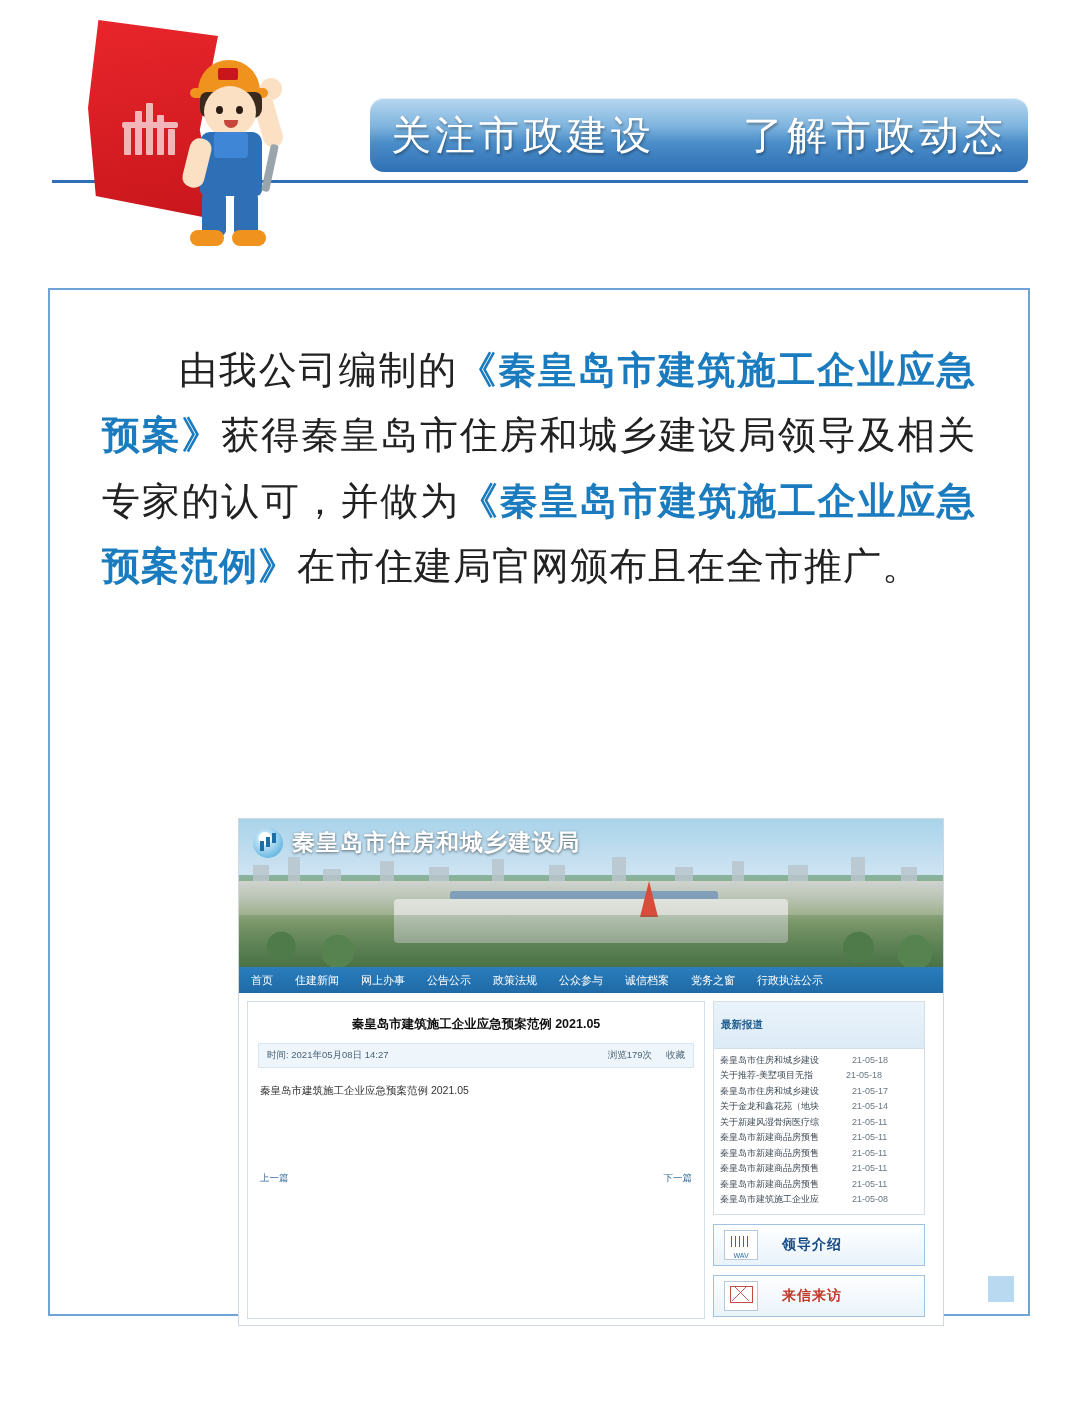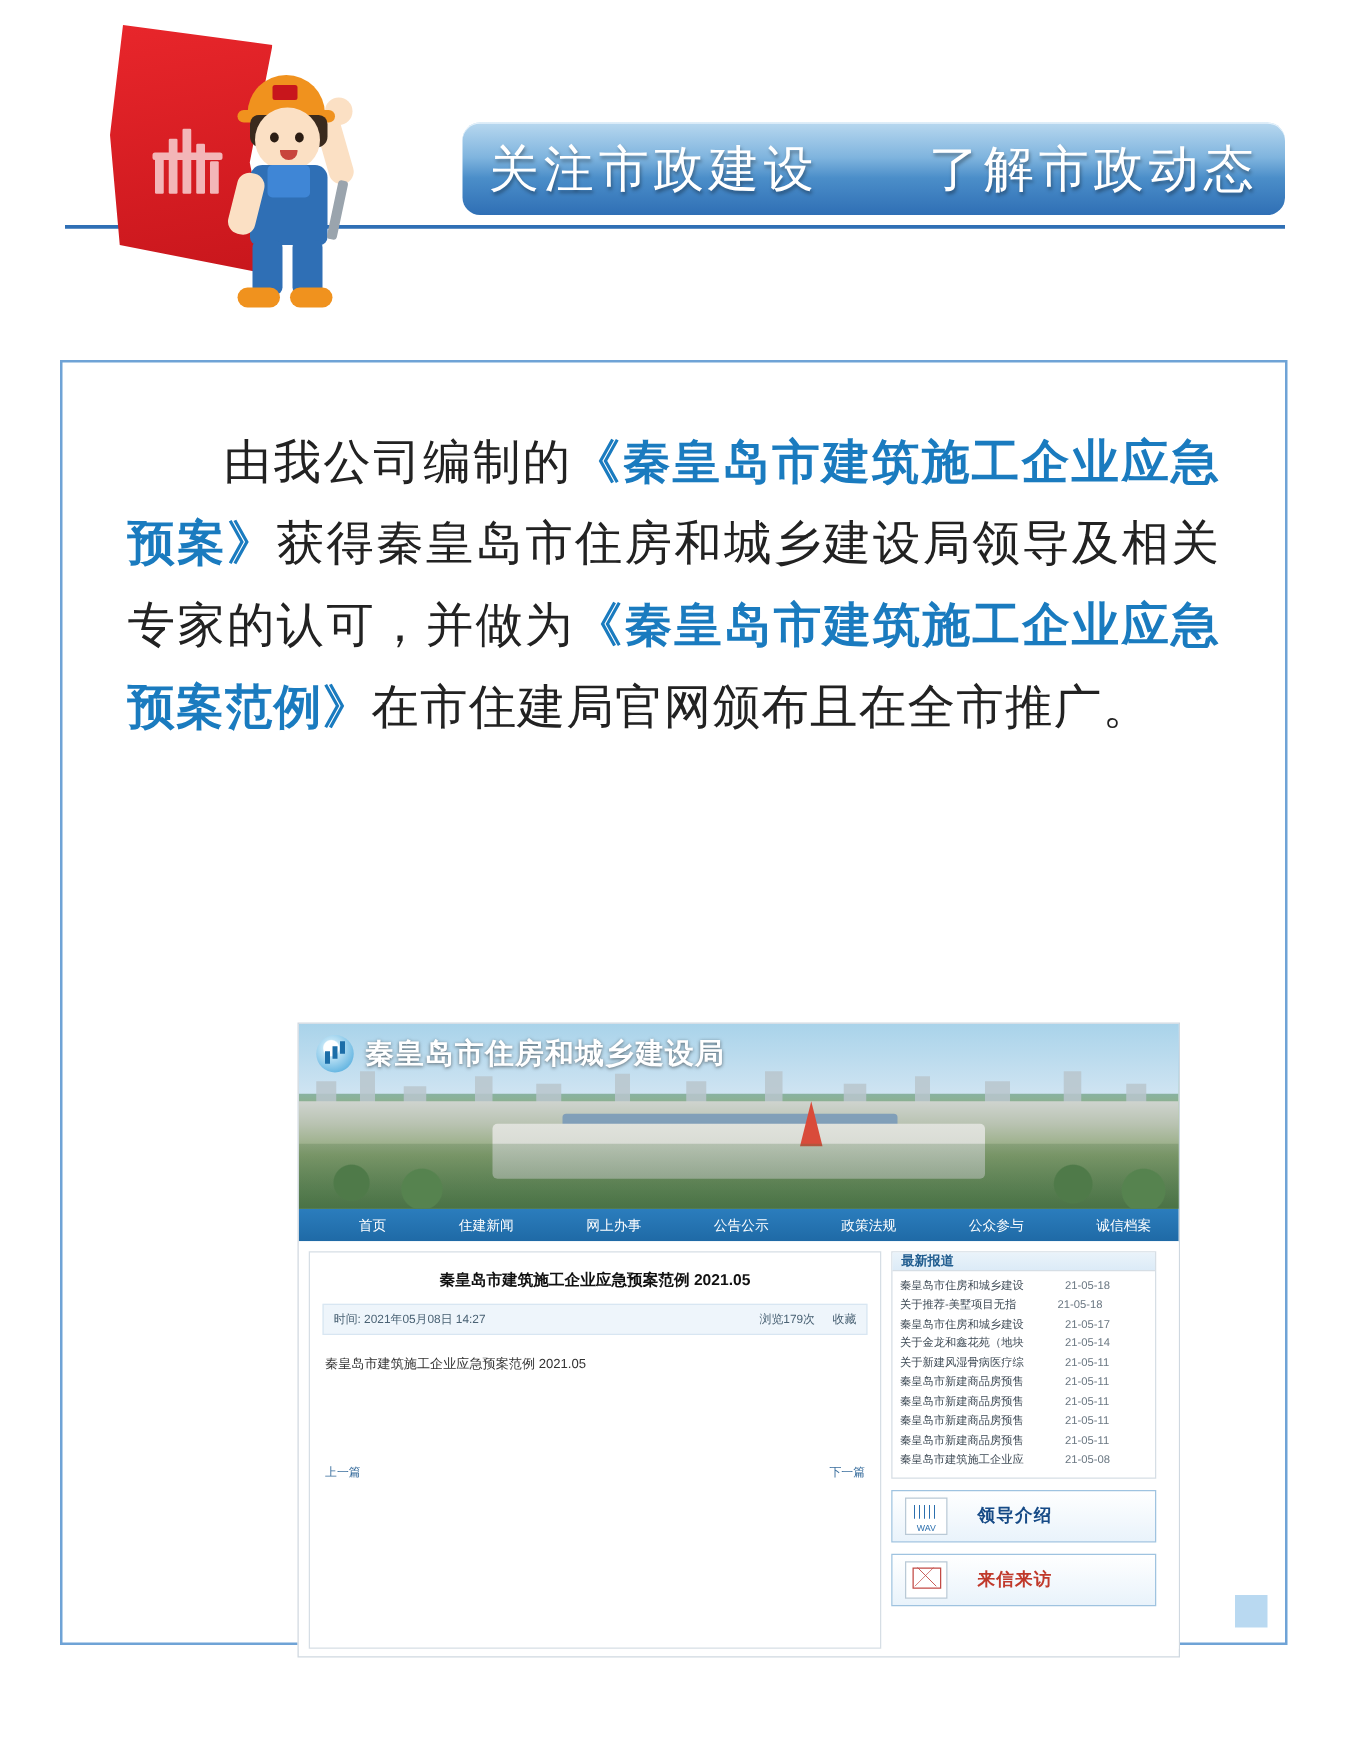--- a/index.html
+++ b/index.html
@@ -314,21 +314,20 @@
     background: linear-gradient(180deg,#2b7dbd 0%, #1f6aa6 100%);
     display: flex;
     align-items: center;
     padding-left: 12px;
     gap: 22px;
   }
   .shot-nav span {
     color: #ffffff;
     font-size: 11px;
     white-space: nowrap;
-    margin-left: 36px;
   }
   .shot-body {
     display: flex;
     padding: 8px 8px 0 8px;
     gap: 8px;
     height: 326px;
     box-sizing: border-box;
     background: #ffffff;
   }
   .shot-left {
@@ -387,21 +386,21 @@
   .news-box {
     border: 1px solid #d6dee5;
     background: #ffffff;
   }
   .news-head {
     background: linear-gradient(180deg,#eaf3fa 0%, #dcebf7 100%);
     border-bottom: 1px solid #d6dee5;
     font-size: 10.5px;
     font-weight: bold;
     color: #1f5c8f;
-    padding: 0 7px;
+    padding: 16px 7px;
   }
   .news-list { padding: 4px 6px 6px 6px; }
   .news-row {
     display: flex;
     justify-content: flex-start;
     font-size: 9px;
     color: #3f4b56;
     line-height: 1.72;
     white-space: nowrap;
     gap: 27px;

